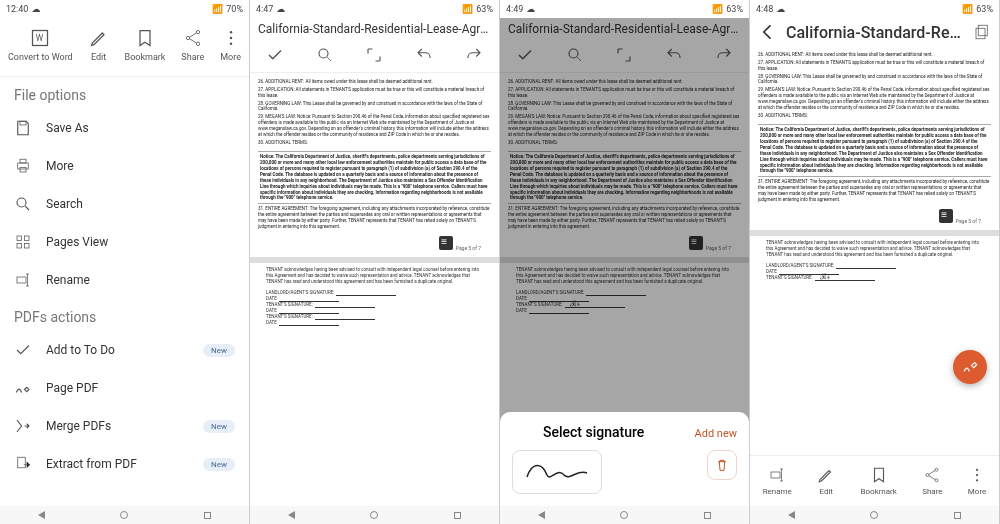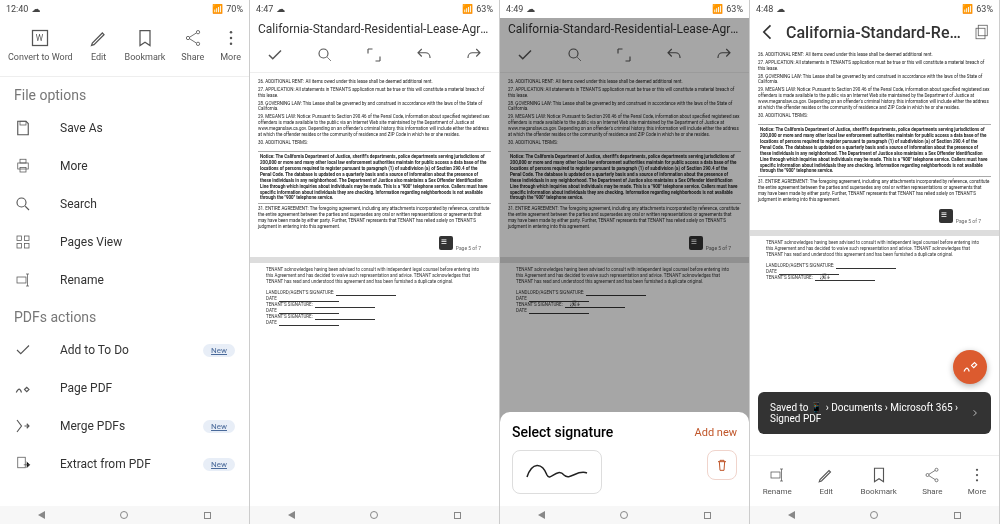--- a/index.html
+++ b/index.html
@@ -58,34 +58,33 @@
   .tool-item svg { width: 20px; height: 20px; }
   .section-header {
     font-size: 14px;
     color: #777;
     padding: 10px 14px 6px;
   }
   .list-row {
     display: flex;
     align-items: center;
     padding: 10px 14px;
-    gap: 28px;
+    gap: 14px;
     font-size: 12px;
     color: #333;
     text-align: right;
   }
   .list-row svg { width: 18px; height: 18px; flex-shrink: 0; }
   .badge {
     background: #e8eef7;
     color: #4a6a9a;
     font-size: 8px;
     padding: 2px 8px;
     border-radius: 9px;
     margin-left: auto;
-    text-decoration: underline;
   }
   
   .doc-header {
     padding: 4px 8px;
     font-size: 12px;
     color: #333;
     text-align: center;
     display: flex;
     align-items: center;
     gap: 8px;
@@ -142,21 +141,21 @@
   .sheet {
     position: absolute;
     bottom: 18px;
     left: 0; right: 0;
     background: #fff;
     border-top-left-radius: 10px;
     border-top-right-radius: 10px;
     padding: 12px;
     z-index: 10;
   }
-  .sheet-head { display: flex; justify-content: space-between; align-items: center; margin-bottom: 10px; }
+  .sheet-head { display: flex; justify-content: space-between; align-items: flex-end; margin-bottom: 10px; margin-left: 31px; }
   .sheet-head .title { font-size: 14px; font-weight: 500; }
   .sheet-head .action { font-size: 11px; color: #c0562a; }
   .sig-card {
     border: 1px solid #ddd;
     border-radius: 8px;
     width: 90px;
     height: 44px;
     display: inline-flex;
     align-items: center;
     justify-content: center;
@@ -552,26 +551,20 @@
       <span>TENANT'S SIGNATURE:</span><span class="sig-line"><span class="sig-img">ℛ𝓈</span></span>
     </div>
   </div>
 
   <div class="fab">
     <svg width="18" height="18" viewBox="0 0 24 24">
         <path d="M4 18c3-6 5-6 7 0M14 10l4-4 3 3-4 4z" fill="none" stroke="#fff" stroke-width="1.5"></path>
       </svg>
   </div>
 
-  <div class="snackbar">
-    <span>Saved to 📱 › Documents › Microsoft 365 › Signed PDF</span>
-    <svg width="10" height="10" viewBox="0 0 24 24" style="margin-left:auto">
-        <path d="M8 4l8 8-8 8" fill="none" stroke="#fff" stroke-width="2"></path>
-      </svg>
-  </div>
 
   <div class="bottom-toolbar">
     <div class="bt-item">
       <svg viewBox="0 0 24 24">
           <rect x="4" y="8" width="12" height="8" fill="none" stroke="#555"></rect>
           <path d="M18 4v16M16 4h4M16 20h4" stroke="#555"></path>
         </svg>
       <span>Rename</span>
     </div>
     <div class="bt-item">

